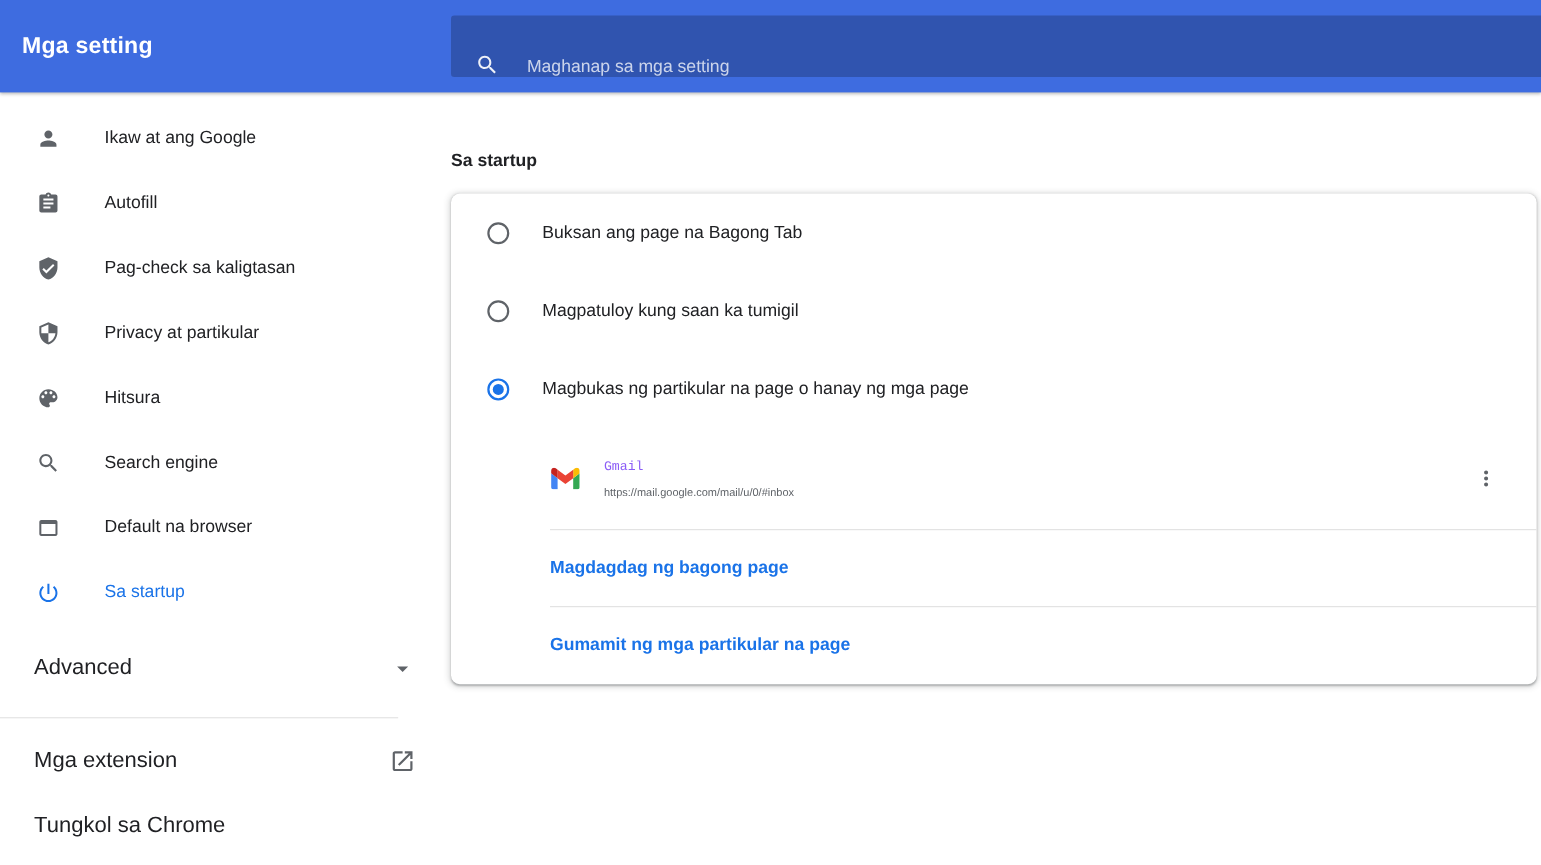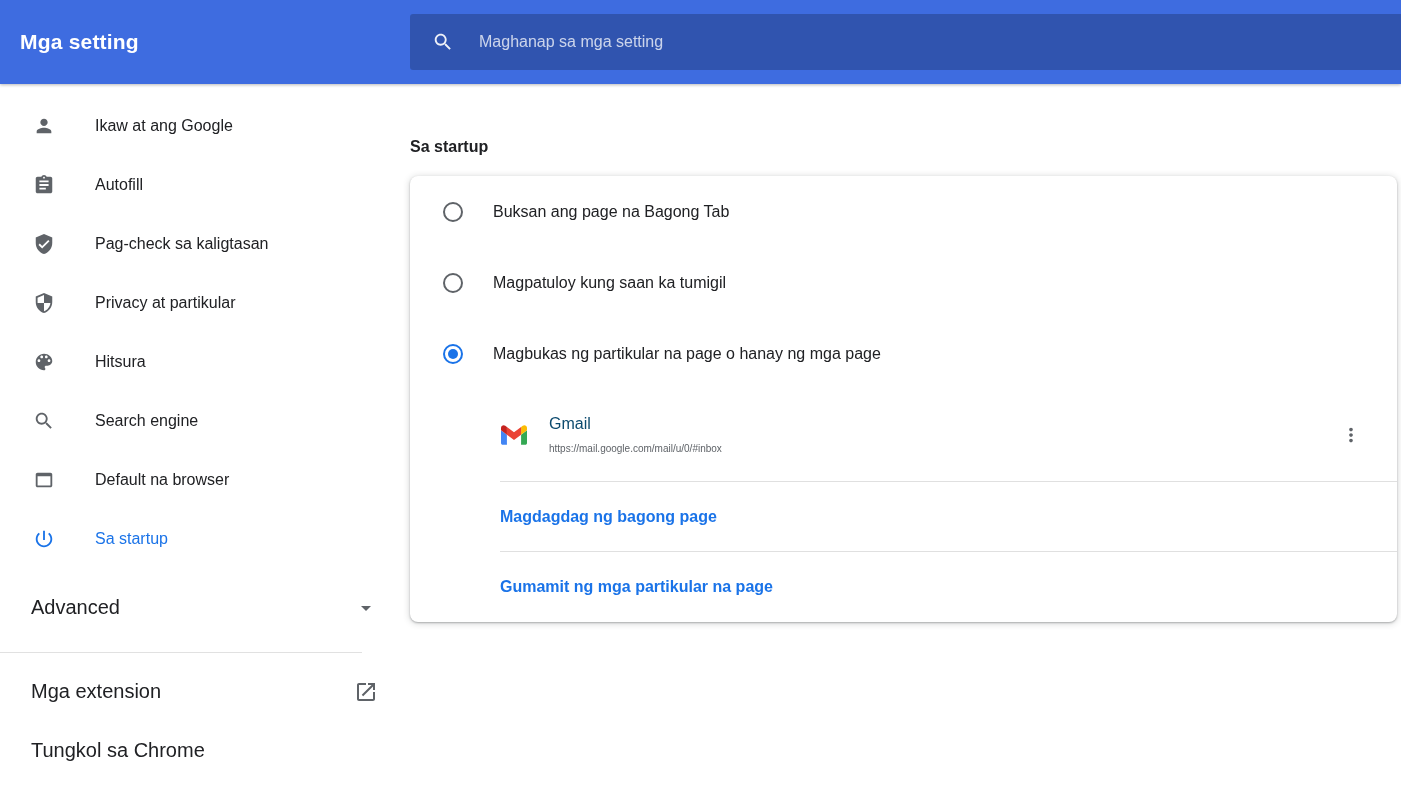--- a/index.html
+++ b/index.html
@@ -16,21 +16,21 @@
     box-shadow:0 1px 3px rgba(0,0,0,.28);
     z-index:10;
   }
   .header-title {
     color:#fff; font-size:21px; font-weight:700; letter-spacing:.2px;
     margin-left:20px;
   }
   .search-box {
     position:absolute; left:410px; right:0; top:14px; height:56px;
     background:rgba(0,0,0,.22); border-radius:3px 0 0 3px;
-    display:flex; align-items:center; padding-left:22px;
+    display:flex; align-items:flex-end; padding-left:22px;
   }
   .search-box .icon { width:22px; height:22px; color:#ffffff; opacity:.92; flex-shrink:0; }
   .search-input {
     background:transparent; border:none; outline:none;
     color:#fff; font-size:16px; flex:1; margin-left:25px;
     font-family:inherit;
   }
   .search-input::placeholder { color:rgba(255,255,255,.75); }
 
   
@@ -79,21 +79,21 @@
   .radio.checked { border-color:#1a73e8; }
   .radio.checked::after {
     content:""; position:absolute; top:3px; left:3px; right:3px; bottom:3px;
     border-radius:50%; background:#1a73e8;
   }
   .option-label { margin-left:30px; font-size:16px; color:#202124; }
 
   .site-row { height:92px; display:flex; align-items:center; padding:0 28px 0 91px; }
   .site-row .site-icon { width:26px; height:20px; flex-shrink:0; }
   .site-text { margin-left:22px; display:flex; flex-direction:column; }
-  .site-title { font-size:16px; color:#0c4a6e; line-height:20px; }
+  .site-title { font-size:12px; color:#8b5cf6; line-height:20px;font-family:Liberation Mono, monospace; }
   .site-url { font-size:10px; color:#5f6368; line-height:17px; margin-top:6px; }
   .kebab-btn {
     margin-left:auto; width:36px; height:36px; border-radius:50%;
     display:flex; align-items:center; justify-content:center; cursor:pointer;
   }
   .kebab-btn .icon { width:22px; height:22px; color:#5f6368; }
 
   .inset-divider { height:1px; background:#e0e0e0; margin-left:90px; }
 
   .action-row {

